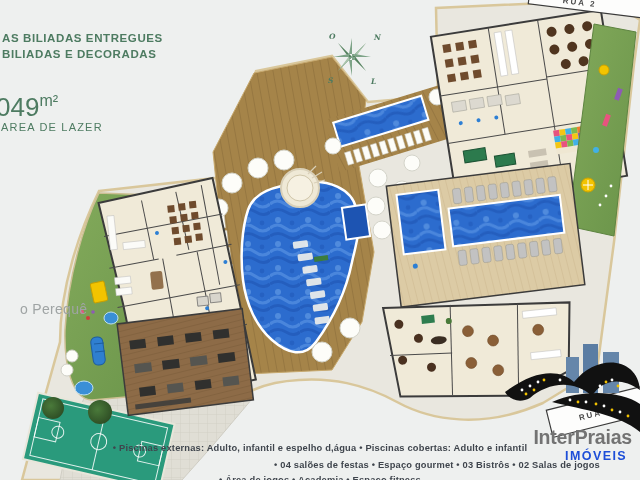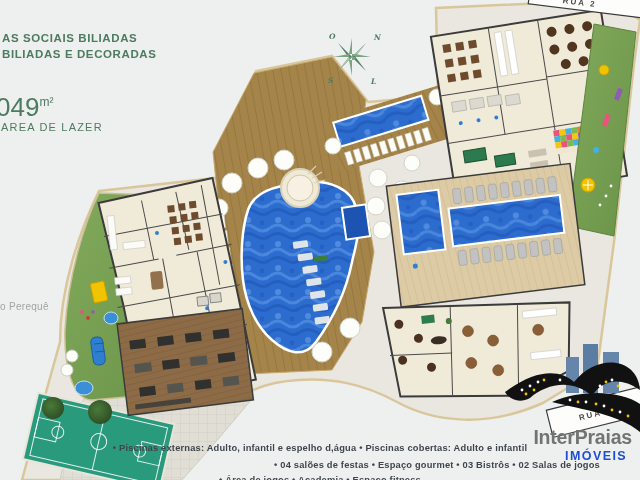--- a/index.html
+++ b/index.html
@@ -12,27 +12,27 @@
   
   .headline{
     left:2px;top:30px;
     color:#4d7b61;font-size:11.5px;font-weight:700;
     letter-spacing:.6px;line-height:16px;white-space:nowrap;
   }
   .area-number{
     left:-4px;top:92px;color:#4d7b61;font-size:26px;font-weight:400;
     letter-spacing:0;white-space:nowrap;
   }
-  .area-number sup{font-size:12px;margin-top:24px;}
+  .area-number sup{font-size:16px;margin-top:24px;}
   .area-label{
     left:1px;top:121px;color:#4d7b61;font-size:11px;font-weight:400;
     letter-spacing:1.2px;white-space:nowrap;
   }
   .river{
-    left:0px;top:301px;color:#9fa4a4;font-size:10px;letter-spacing:.3px;
+    left:0px;top:301px;color:#9fa4a4;font-size:14px;letter-spacing:.3px;padding-left:20px;
   }
   
   .cap{
     left:40px;width:560px;text-align:center;
     color:#3f454d;font-size:9.3px;font-weight:700;letter-spacing:.2px;
     white-space:nowrap;
   }
   .cap1{top:443px;text-align:center;}
   .cap2{top:460px;text-align:right;}
   .cap3{top:475px;}
@@ -447,21 +447,21 @@
         <circle cx="618" cy="386" r="1.4"></circle>
       <circle cx="578" cy="402" r="1.4"></circle>
         <circle cx="596" cy="404" r="1.4"></circle>
         <circle cx="612" cy="410" r="1.4"></circle>
       <circle cx="628" cy="416" r="1.4"></circle>
     </g>
   </g>
 </svg>
 
 <div class="abs headline">
-  <div>AS SOCIAIS BILIADAS</div>
+  <div>AS BILIADAS ENTREGUES</div>
   <div>BILIADAS E DECORADAS</div>
 </div>
 
 <div class="abs area-number"><span>049</span><sup>m²</sup></div>
 <div class="abs area-label">AREA DE LAZER</div>
 
 <div class="abs river">o Perequê</div>
 
 <div class="abs cap cap1">•   Piscinas externas:  Adulto, infantil e espelho d,água   •   Piscinas cobertas:  Adulto e infantil</div>
 <div class="abs cap cap2">•   04 salões de festas   •   Espaço gourmet   •   03 Bistrôs   •   02 Salas de jogos</div>

